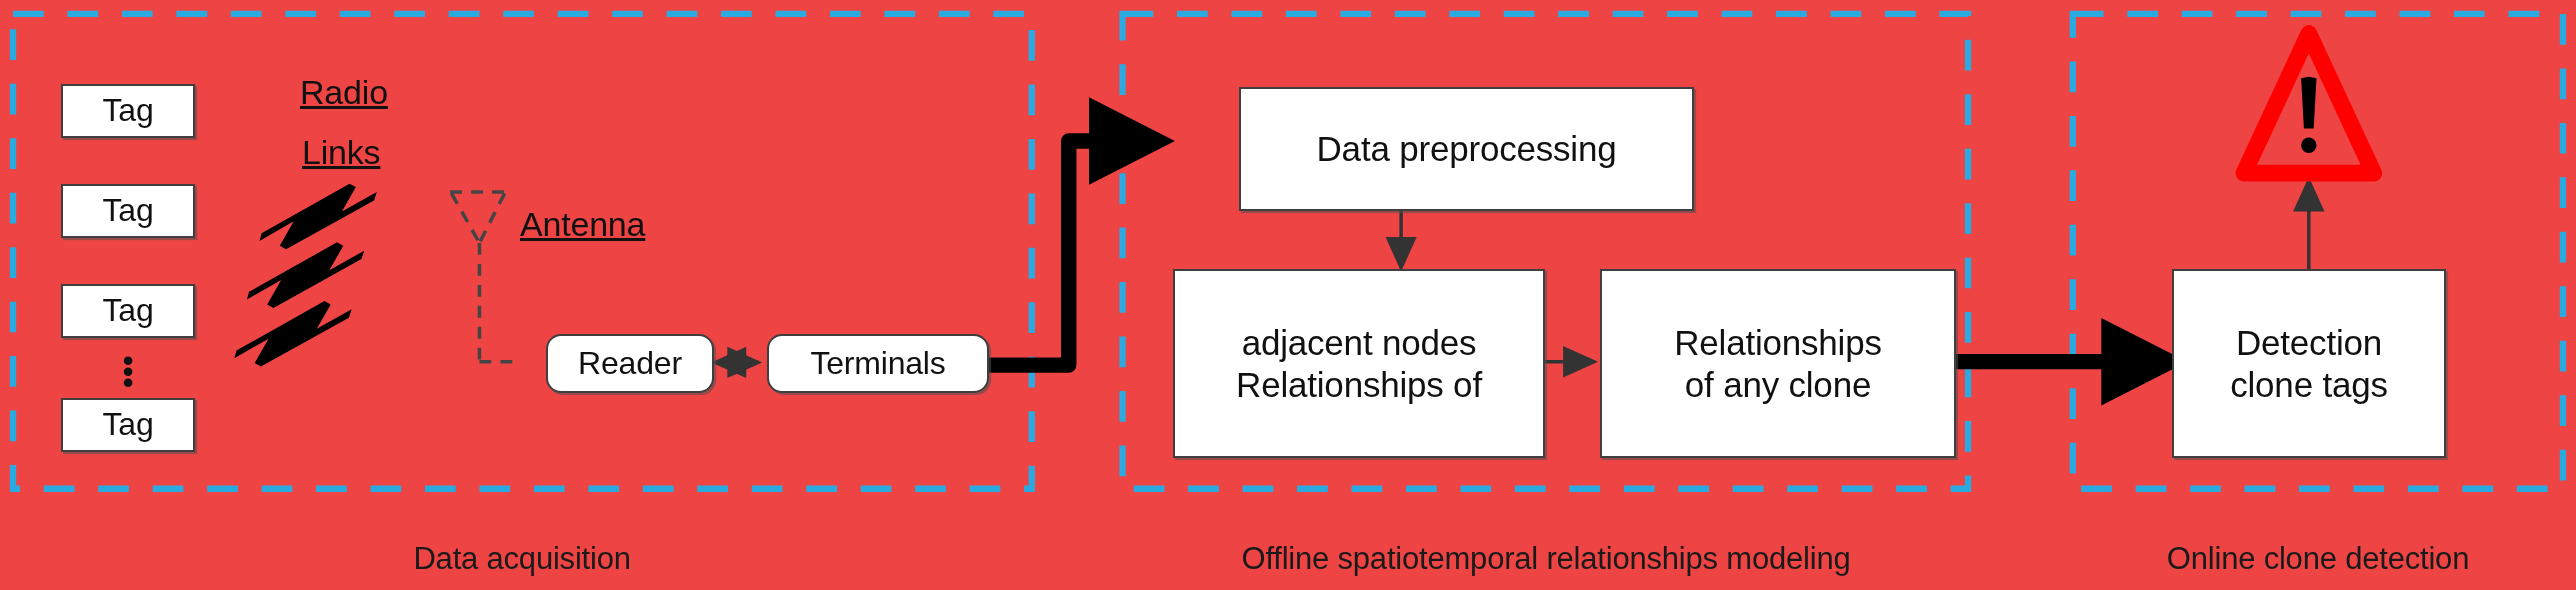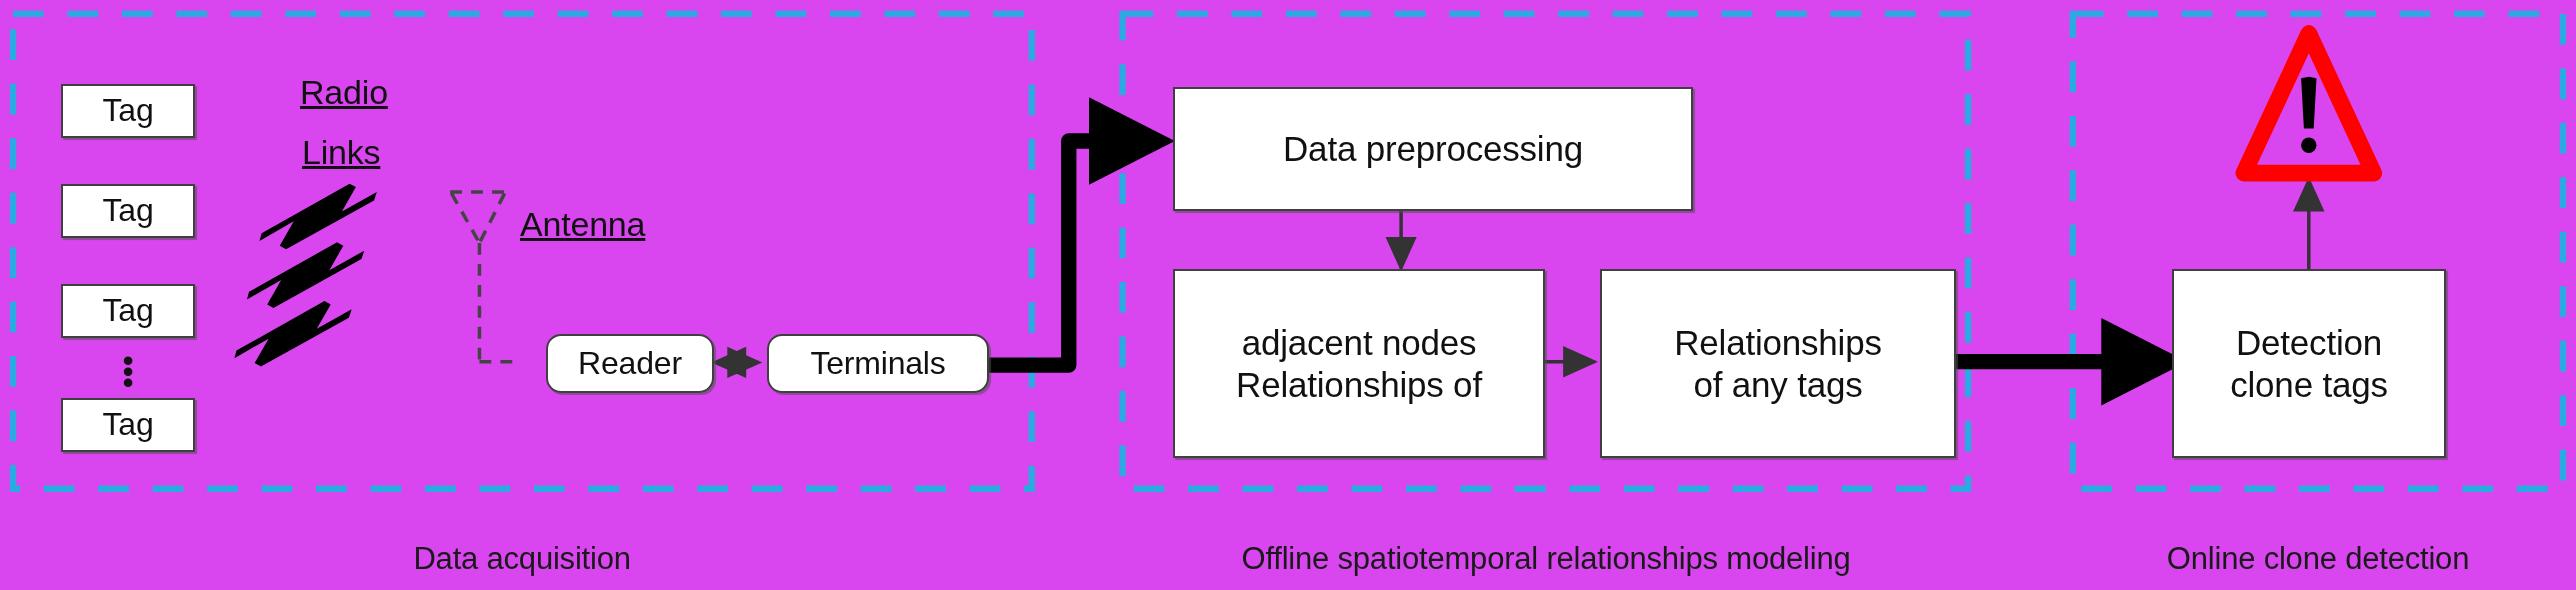--- a/index.html
+++ b/index.html
@@ -7,21 +7,21 @@
     padding: 0;
     background: #ffffff;
   }
   body {
     font-family: "Liberation Sans", sans-serif;
   }
   #stage {
     position: relative;
     width: 2576px;
     height: 590px;
-    background: #d946ef;
+    background: #ef4444;
     overflow: hidden;
   }
   #svg-root {
     position: absolute;
     left: 0;
     top: 0;
     width: 2576px;
     height: 590px;
   }
   .panel-caption {
@@ -161,35 +161,35 @@
   <div class="free-label" style="left:302px; top:133px;">Links</div>
   <div class="free-label" style="left:520px; top:205px;">Antenna</div>
 
   <div class="node-box io-box shadowed" style="left:546px; top:334px; width:168px; height:59px;">
     <span>Reader</span>
   </div>
   <div class="node-box io-box shadowed" style="left:767px; top:334px; width:222px; height:59px;">
     <span>Terminals</span>
   </div>
 
-  <div class="node-box proc-box shadowed" style="left:1173px; top:87px; width:520px; height:124px;">
+  <div class="node-box proc-box shadowed" style="left:1239px; top:87px; width:455px; height:124px;">
     <span>Data preprocessing</span>
   </div>
 
   <div class="node-box proc-box shadowed" style="left:1173px; top:269px; width:372px; height:189px;">
     <div>
       <div>adjacent nodes</div>
       <div>Relationships of</div>
     </div>
   </div>
 
   <div class="node-box proc-box shadowed" style="left:1600px; top:269px; width:356px; height:189px;">
     <div>
       <div>Relationships</div>
-      <div>of any tags</div>
+      <div>of any clone</div>
     </div>
   </div>
 
   <div class="node-box proc-box shadowed" style="left:2172px; top:269px; width:274px; height:189px;">
     <div>
       <div>Detection</div>
       <div>clone tags</div>
     </div>
   </div>
 

